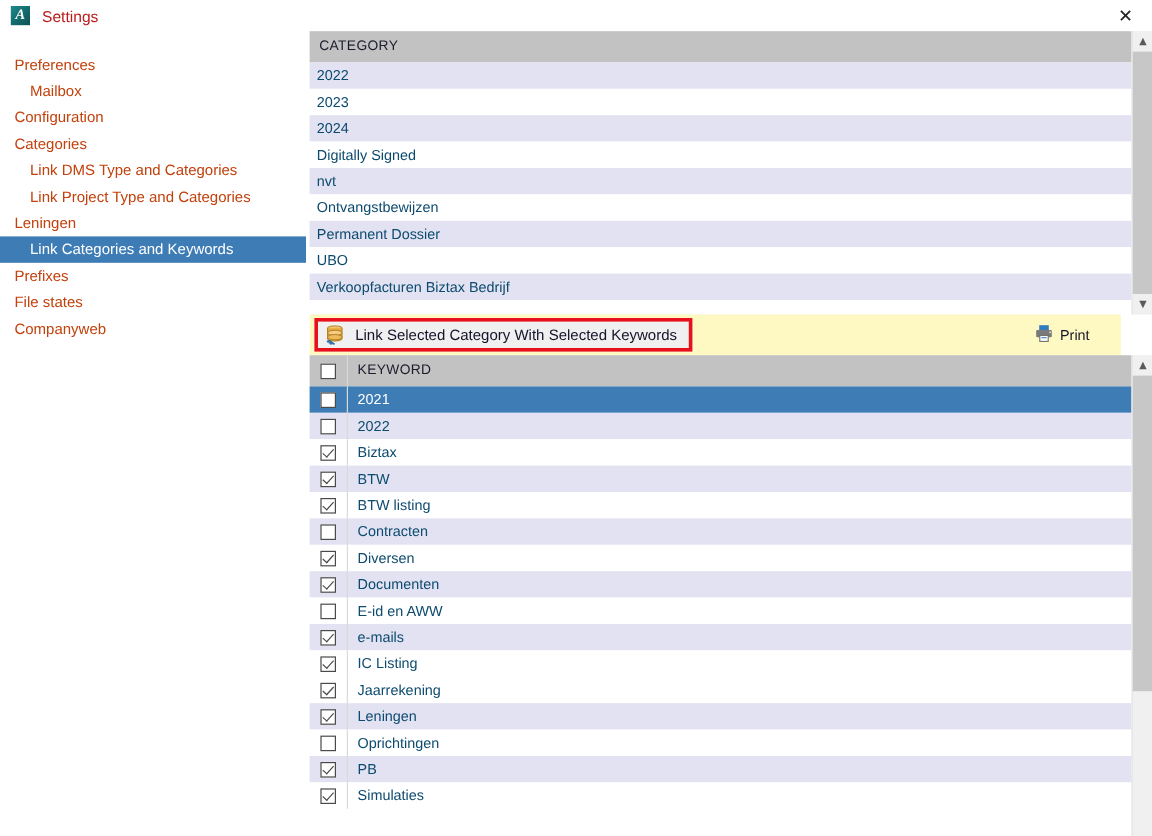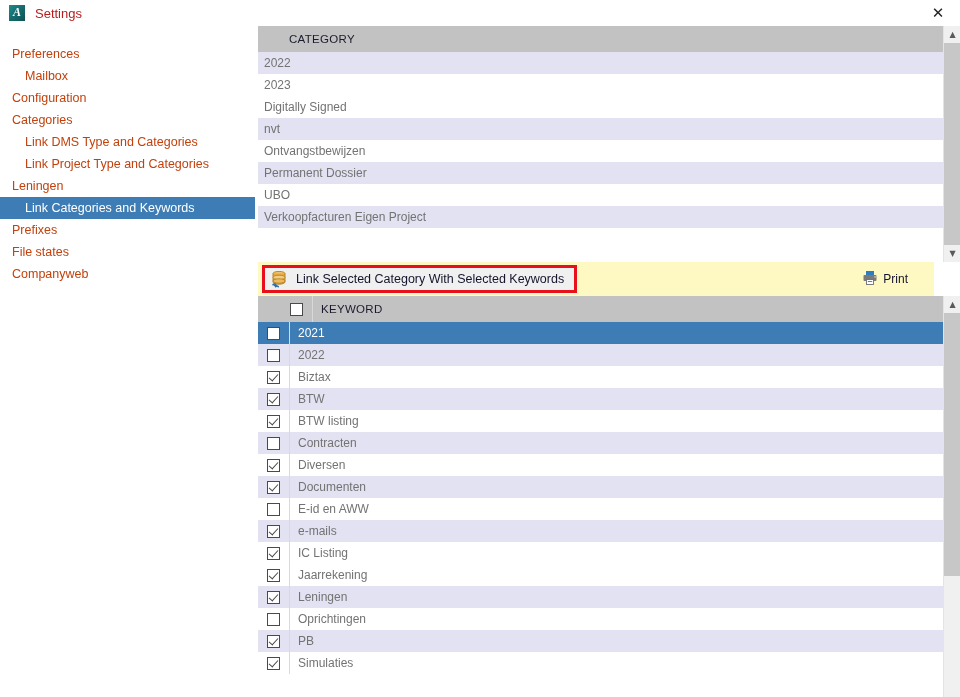--- a/index.html
+++ b/index.html
@@ -89,37 +89,36 @@
   
   .grid-panel { position: relative; width: 702px; background:#fff; }
 
   .grid-header {
     height: 26px;
     background: #c2c2c2;
     display: flex; align-items: center;
     font-size: 11.5px;
     color: #1b1b2e;
     letter-spacing: .3px;
-    padding-left: 23px;
   }
   .grid-header .hcell-check {
     width: 32px; height: 26px;
     display: flex; align-items: center; justify-content: center;
     border-right: 1px solid #d8d8d8;
     flex: 0 0 auto;
   }
   .grid-header .hcell-label { padding-left: 8px; }
 
   .grid-body { position: relative; }
 
   .row {
     height: 22px;
     display: flex; align-items: center;
     font-size: 12px;
-    color: #737373;
+    color: #0c4a6e;
     cursor: default;
   }
   .row.alt { background: #e2e2f2; }
   .row.plain { background: #ffffff; }
   .row.selected { background: #3d7cb5; color: #ffffff; }
   .row .cell-check {
     width: 32px; height: 22px;
     display: flex; align-items: center; justify-content: center;
     border-right: 1px solid #dadada;
     flex: 0 0 auto;
@@ -237,37 +236,40 @@
       <div class="grid-header" style="width:685px;">
         <div class="hcell-label">CATEGORY</div>
       </div>
       <div class="grid-body" id="category-body" style="width:685px;">
           <div class="row no-check alt">
             <div class="cell-text">2022</div>
           </div>
           <div class="row no-check plain">
             <div class="cell-text">2023</div>
           </div>
+          <div class="row no-check alt">
+            <div class="cell-text">2024</div>
+          </div>
           <div class="row no-check plain">
             <div class="cell-text">Digitally Signed</div>
           </div>
           <div class="row no-check alt">
             <div class="cell-text">nvt</div>
           </div>
           <div class="row no-check plain">
             <div class="cell-text">Ontvangstbewijzen</div>
           </div>
           <div class="row no-check alt">
             <div class="cell-text">Permanent Dossier</div>
           </div>
           <div class="row no-check plain">
             <div class="cell-text">UBO</div>
           </div>
           <div class="row no-check alt">
-            <div class="cell-text">Verkoopfacturen Eigen Project</div>
+            <div class="cell-text">Verkoopfacturen Biztax Bedrijf</div>
           </div>
         </div>
       <div class="vscroll" style="height:236px;">
         <div class="arrow up">▲</div>
         <div class="thumb" style="top:17px;height:202px;"></div>
         <div class="arrow down">▼</div>
       </div>
     </div>
 
     <div class="toolbar">

